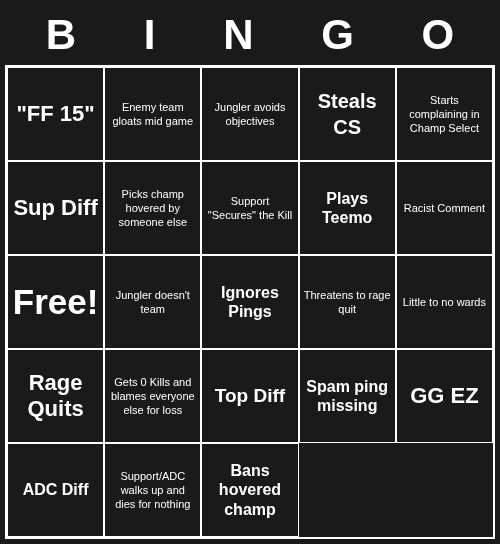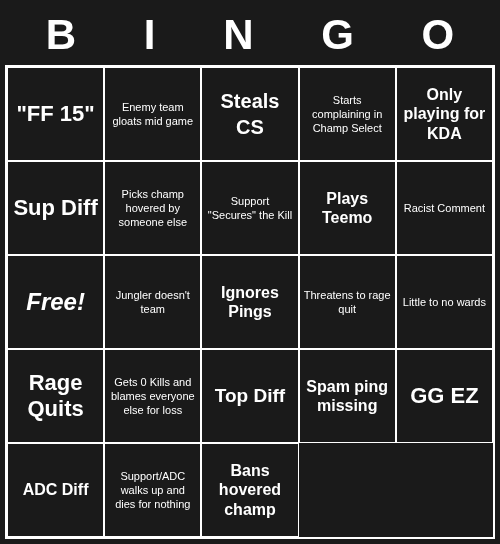--- a/index.html
+++ b/index.html
@@ -71,23 +71,22 @@
       line-height: 1.2;
     }
 
     .bingo-cell.medium-text span {
       font-size: 16px;
       font-weight: bold;
       line-height: 1.2;
     }
 
     .bingo-cell.free-cell span {
-      font-size: 24px;
+      font-size: 35px;
       font-weight: bold;
-      font-style: italic;
     }
 
     .bingo-cell.steals-cs span {
       font-size: 20px;
       font-weight: bold;
     }
 
     .bingo-cell.top-diff span {
       font-size: 19px;
       font-weight: bold;
@@ -111,30 +110,30 @@
     <span>B I N G O</span>
   </div>
   <div class="bingo-grid">
 
     <div class="bingo-cell large-text">
       <span>"FF 15"</span>
     </div>
     <div class="bingo-cell">
       <span>Enemy team gloats mid game</span>
     </div>
+    <div class="bingo-cell">
+      <span>Jungler avoids objectives</span>
+    </div>
     <div class="bingo-cell steals-cs">
       <span>Steals CS</span>
     </div>
     <div class="bingo-cell">
       <span>Starts complaining in Champ Select</span>
     </div>
 
-    <div class="bingo-cell medium-text">
-      <span>Only playing for KDA</span>
-    </div>
     <div class="bingo-cell large-text">
       <span>Sup Diff</span>
     </div>
     <div class="bingo-cell">
       <span>Picks champ hovered by someone else</span>
     </div>
     <div class="bingo-cell">
       <span>Support "Secures" the Kill</span>
     </div>
 

